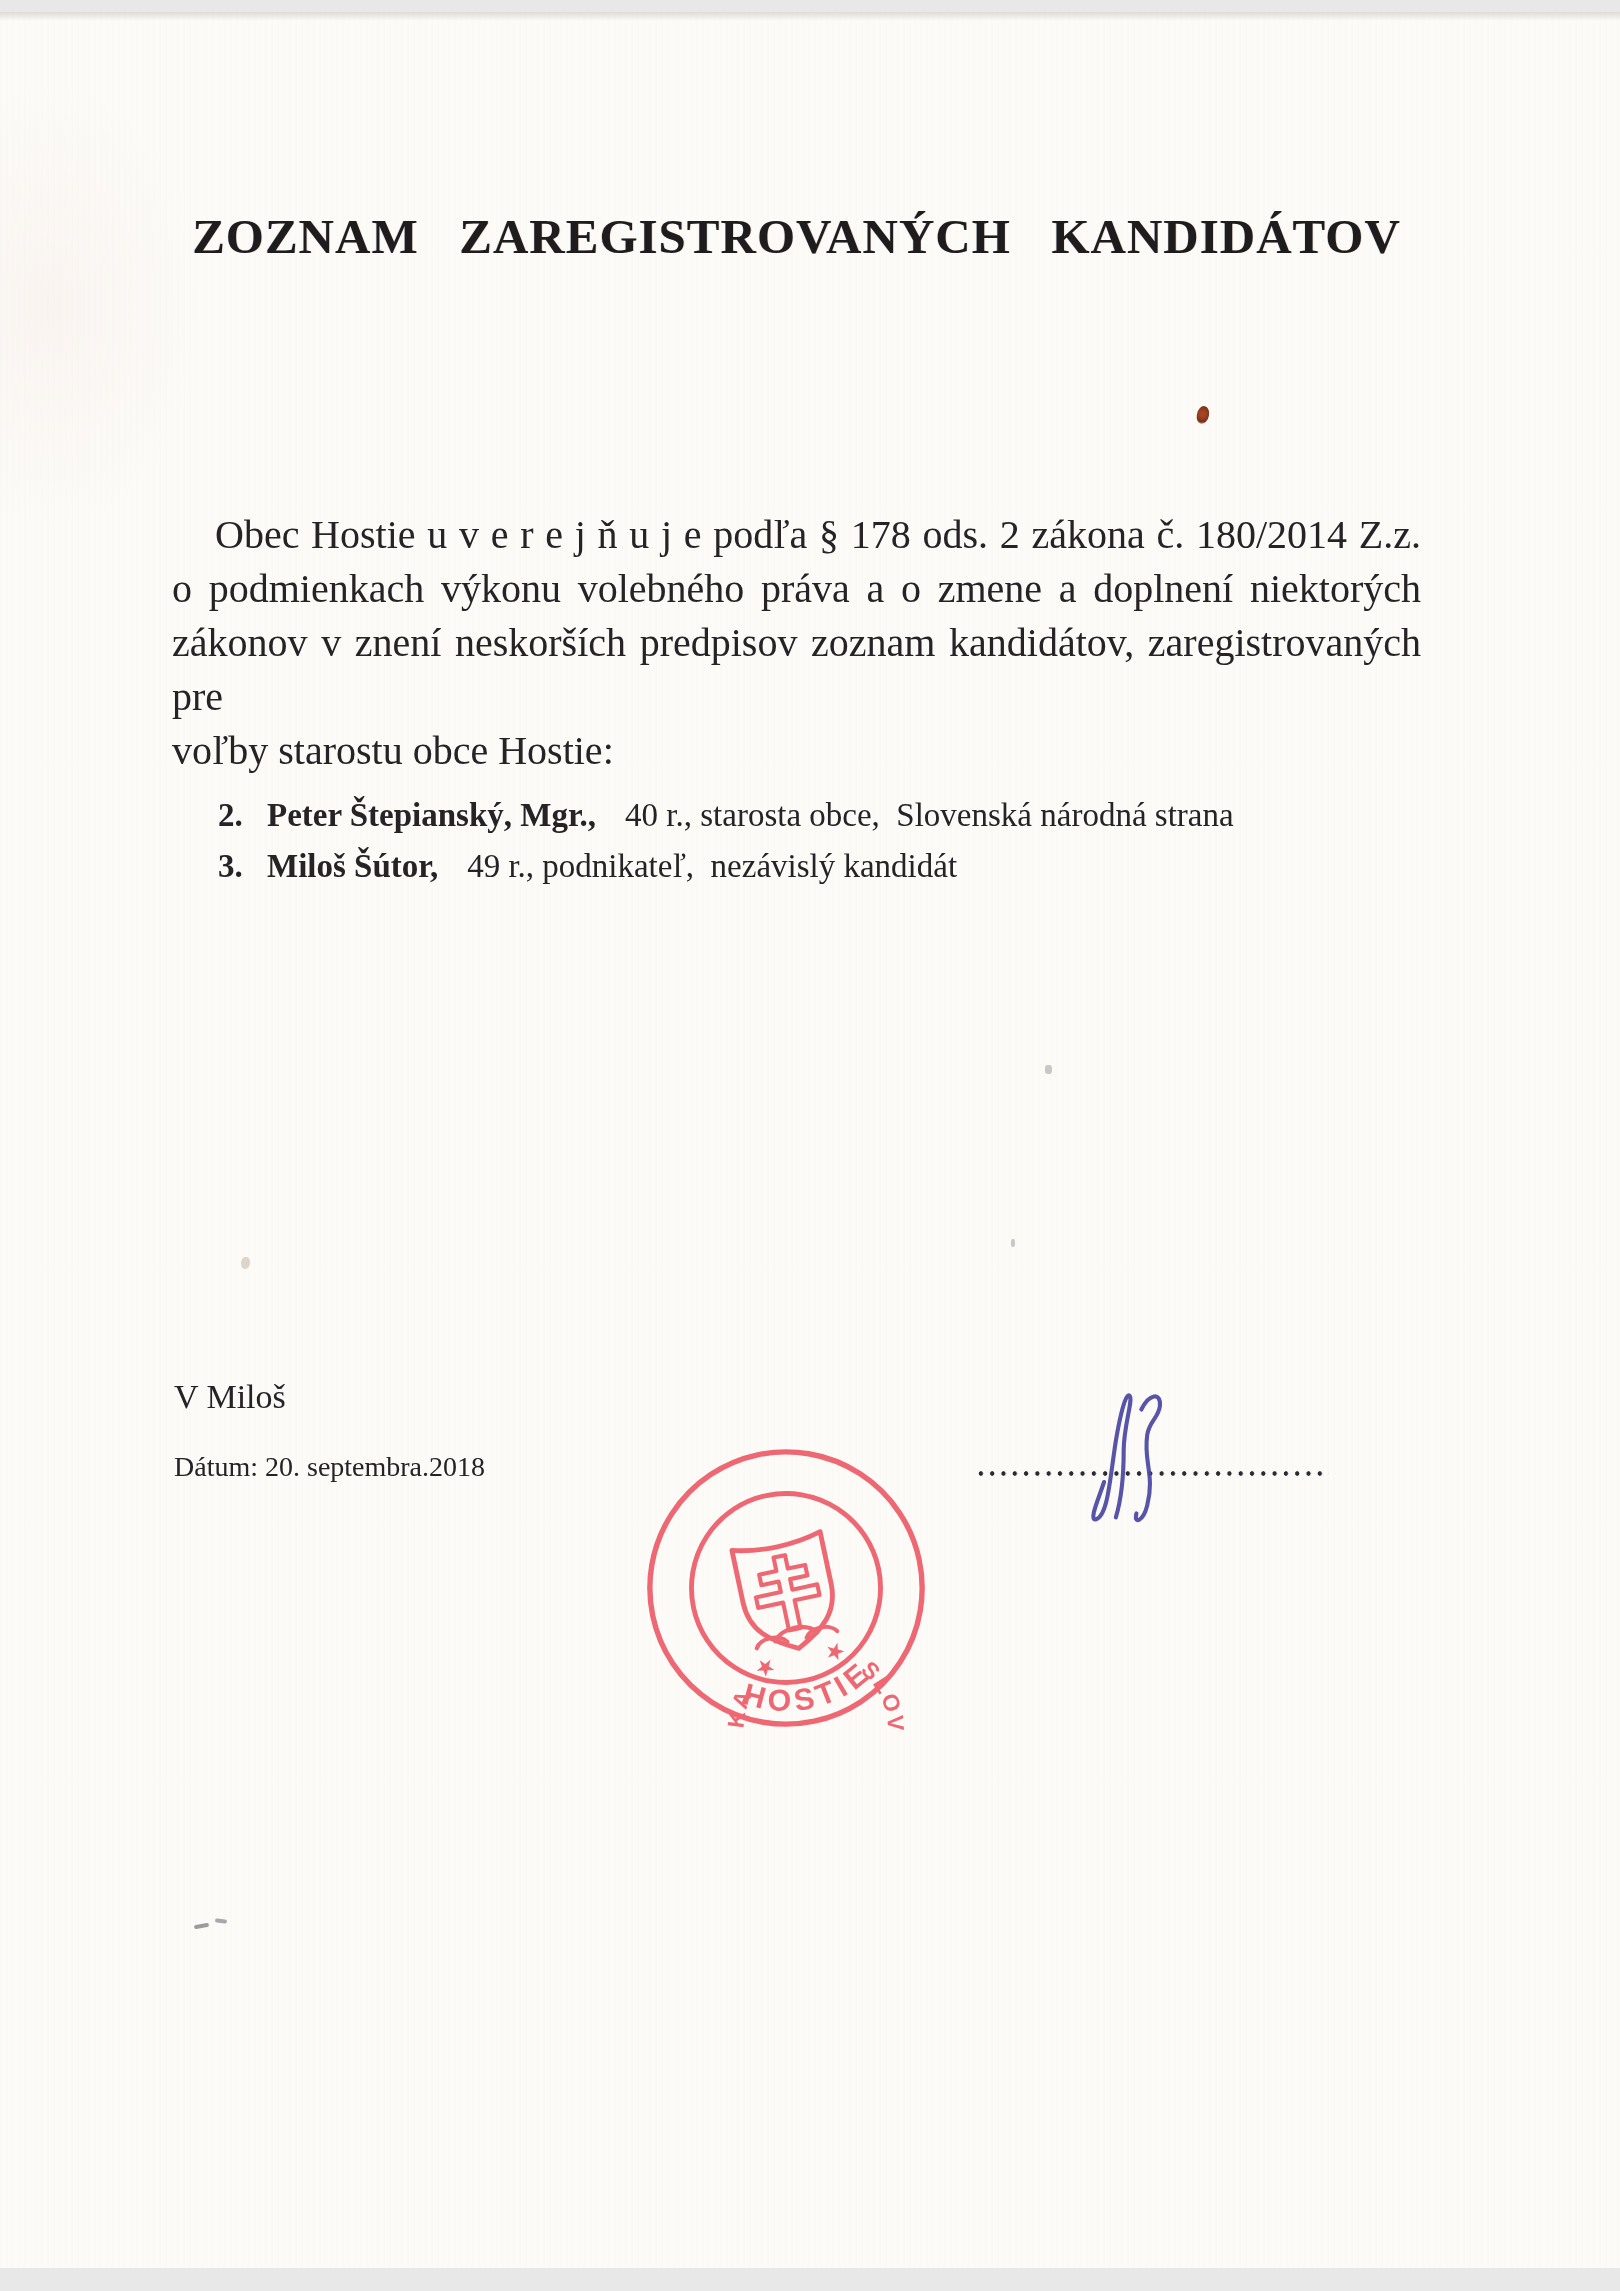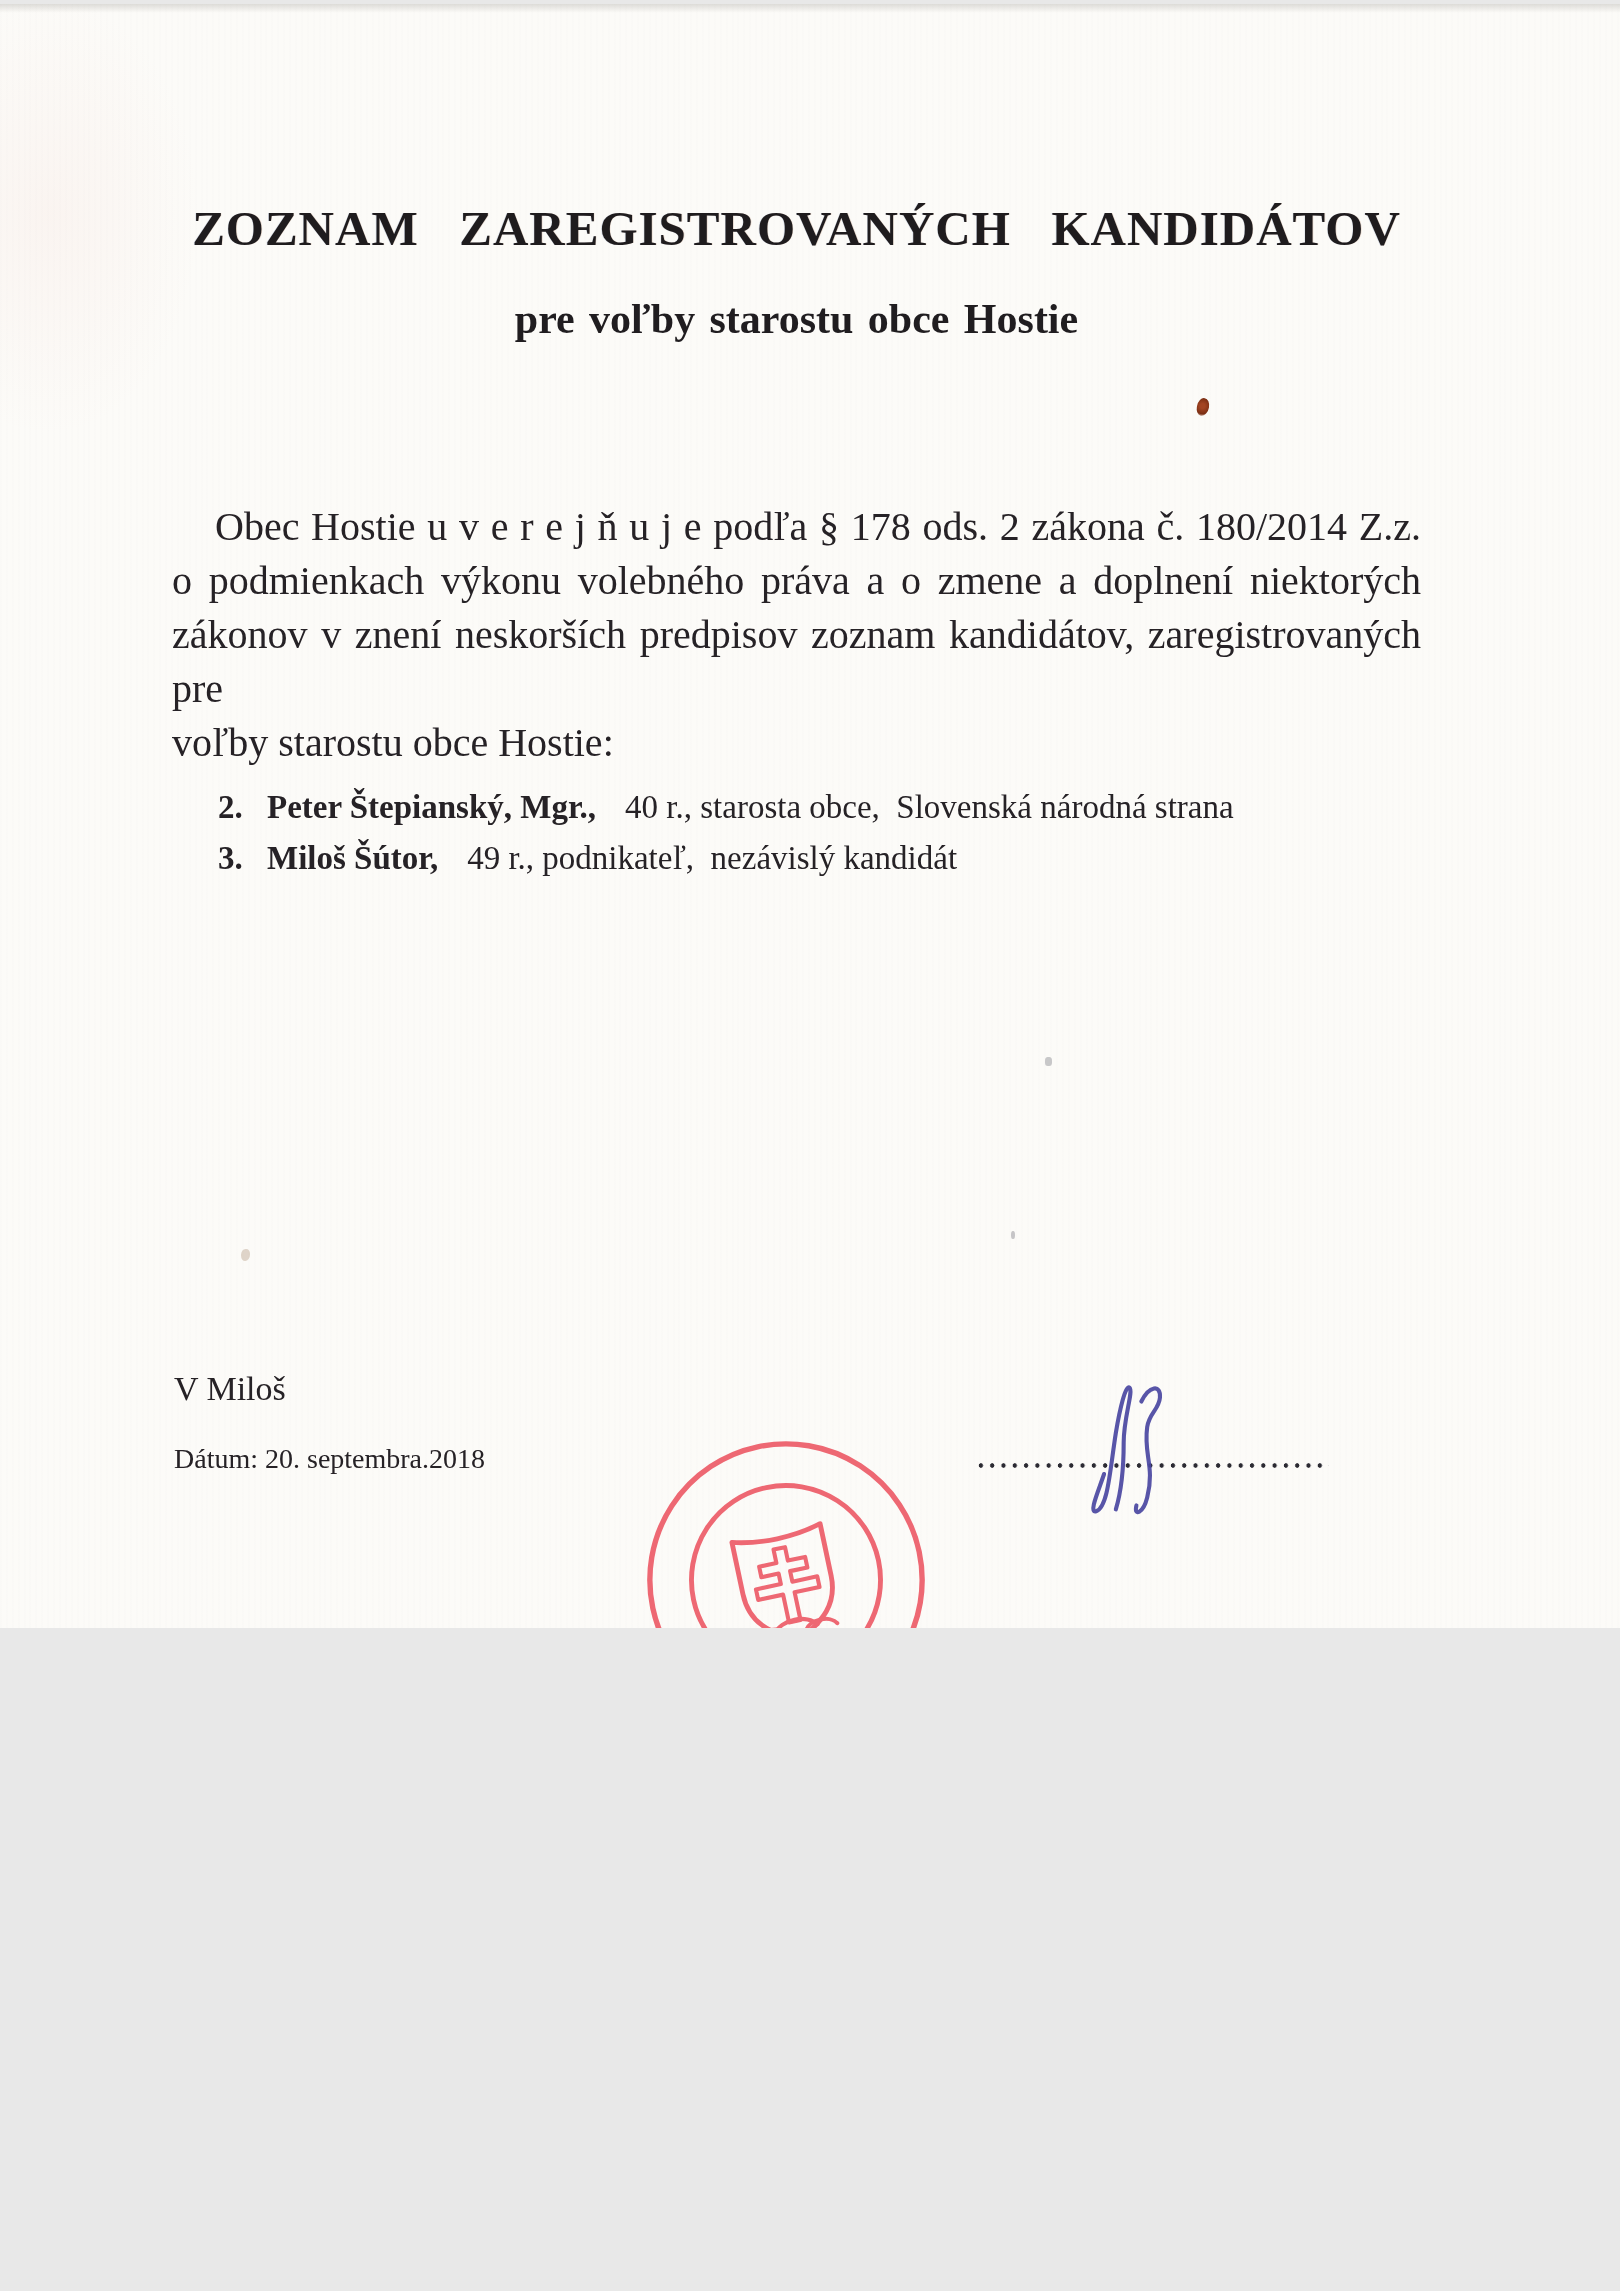--- a/index.html
+++ b/index.html
@@ -1,21 +1,21 @@
 <!DOCTYPE html>
 <html><head>
 <meta charset="utf-8">
 <title>Zoznam zaregistrovaných kandidátov</title>
 <style>
   html, body { margin: 0; padding: 0; background: #e8e8e8; }
   .page {
     position: relative;
     width: 1620px;
-    height: 1624px;
-    margin: 4px auto;
+    height: 2256px;
+    margin: 12px auto;
     overflow: hidden;
     background-color: #fcfbf8;
     background-image:
       linear-gradient(180deg, rgba(150,148,142,0.30) 0px, rgba(150,148,142,0) 8.8px),
       radial-gradient(216px 314px at 3% 13%, rgba(235,185,175,0.10), rgba(235,185,175,0) 70%),
       repeating-linear-gradient(90deg, rgba(110,110,130,0.013) 0 2px, rgba(255,255,255,0) 2px 5.9px);
     font-family: "Liberation Serif", "DejaVu Serif", serif;
     color: #262226;
   }
   .title {
@@ -65,21 +65,20 @@
   .stamp .arc-big { font-size: 31px; letter-spacing: 7px; }
   .stamp .arc-bottom { font-size: 31px; letter-spacing: 5px; }
   .stamp .arc-inner { font-size: 23.5px; letter-spacing: 2px; }
 </style>
 </head>
 <body>
 
 <div class="page">
 
   <h1 class="title">ZOZNAM ZAREGISTROVANÝCH KANDIDÁTOV</h1>
-  <h2 class="subtitle">pre voľby starostu obce Hostie</h2>
 
   <div class="speck speck-brown"></div>
 
   <div class="para">
     <div class="pline first">Obec Hostie u v e r e j ň u j e podľa § 178 ods. 2 zákona č. 180/2014 Z.z.</div>
     <div class="pline">o podmienkach výkonu volebného práva a o zmene a doplnení niektorých</div>
     <div class="pline">zákonov v znení neskorších predpisov zoznam kandidátov, zaregistrovaných pre</div>
     <div class="pline last">voľby starostu obce Hostie:</div>
   </div>
 

